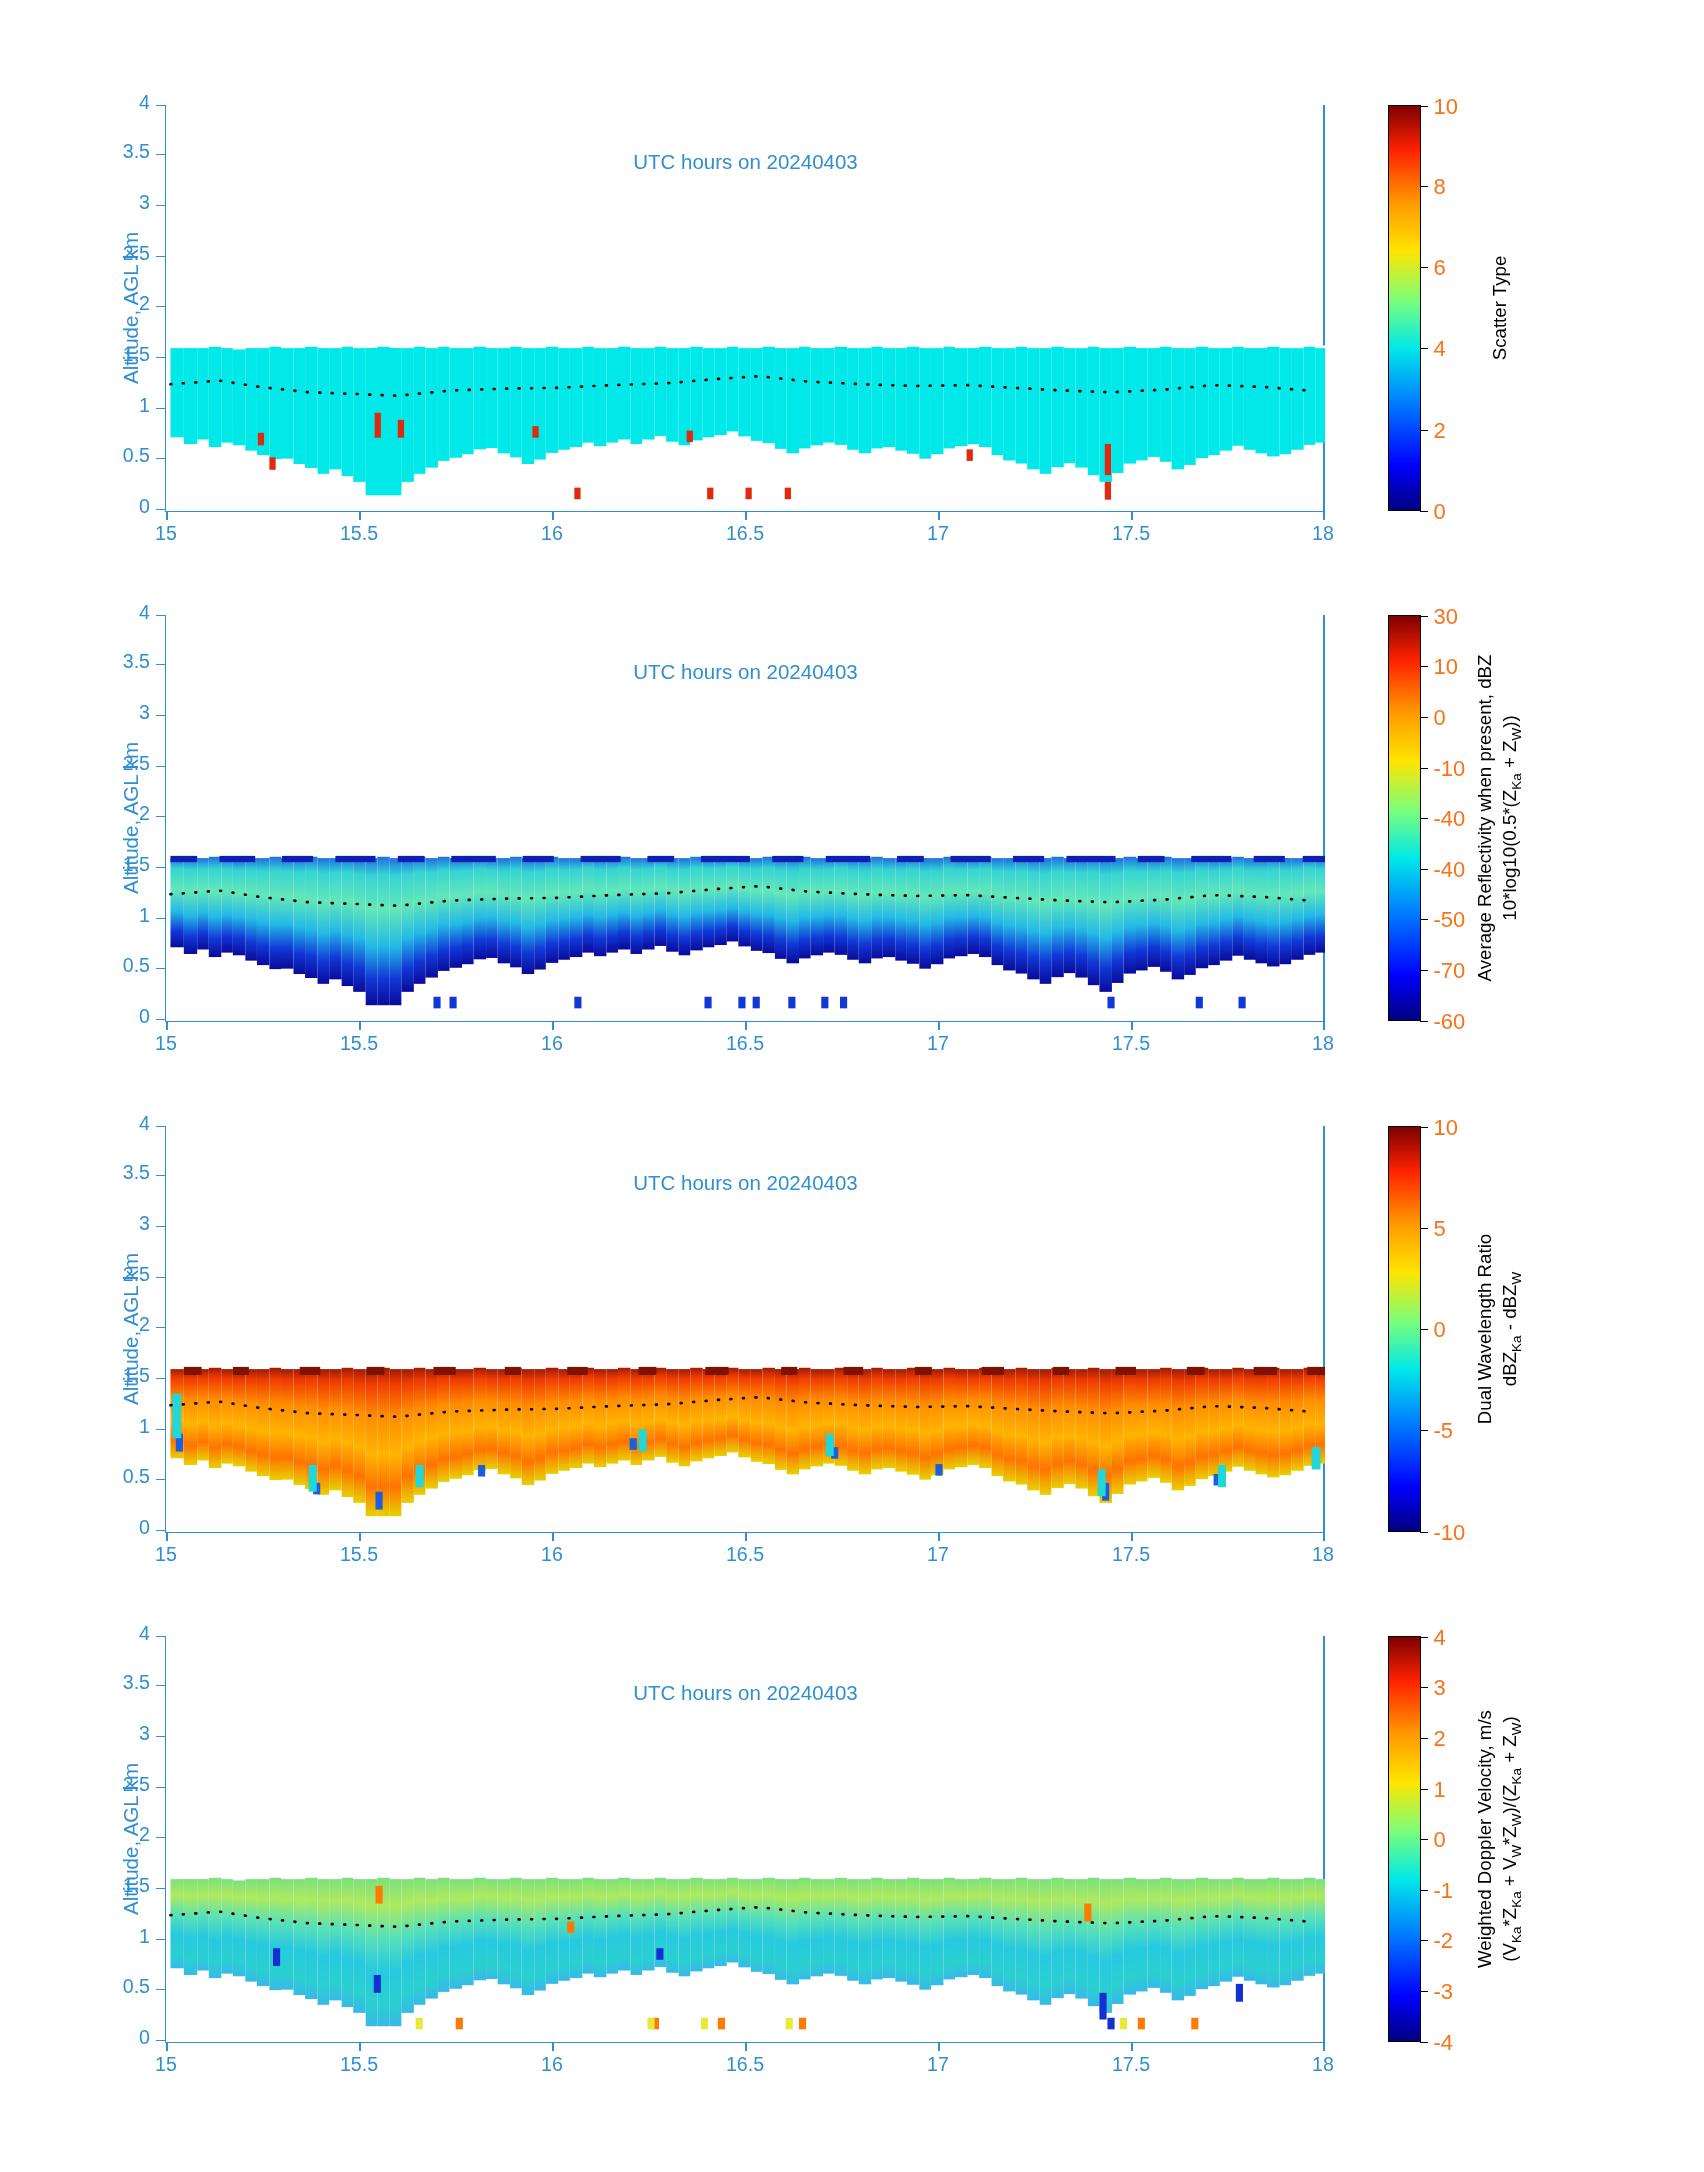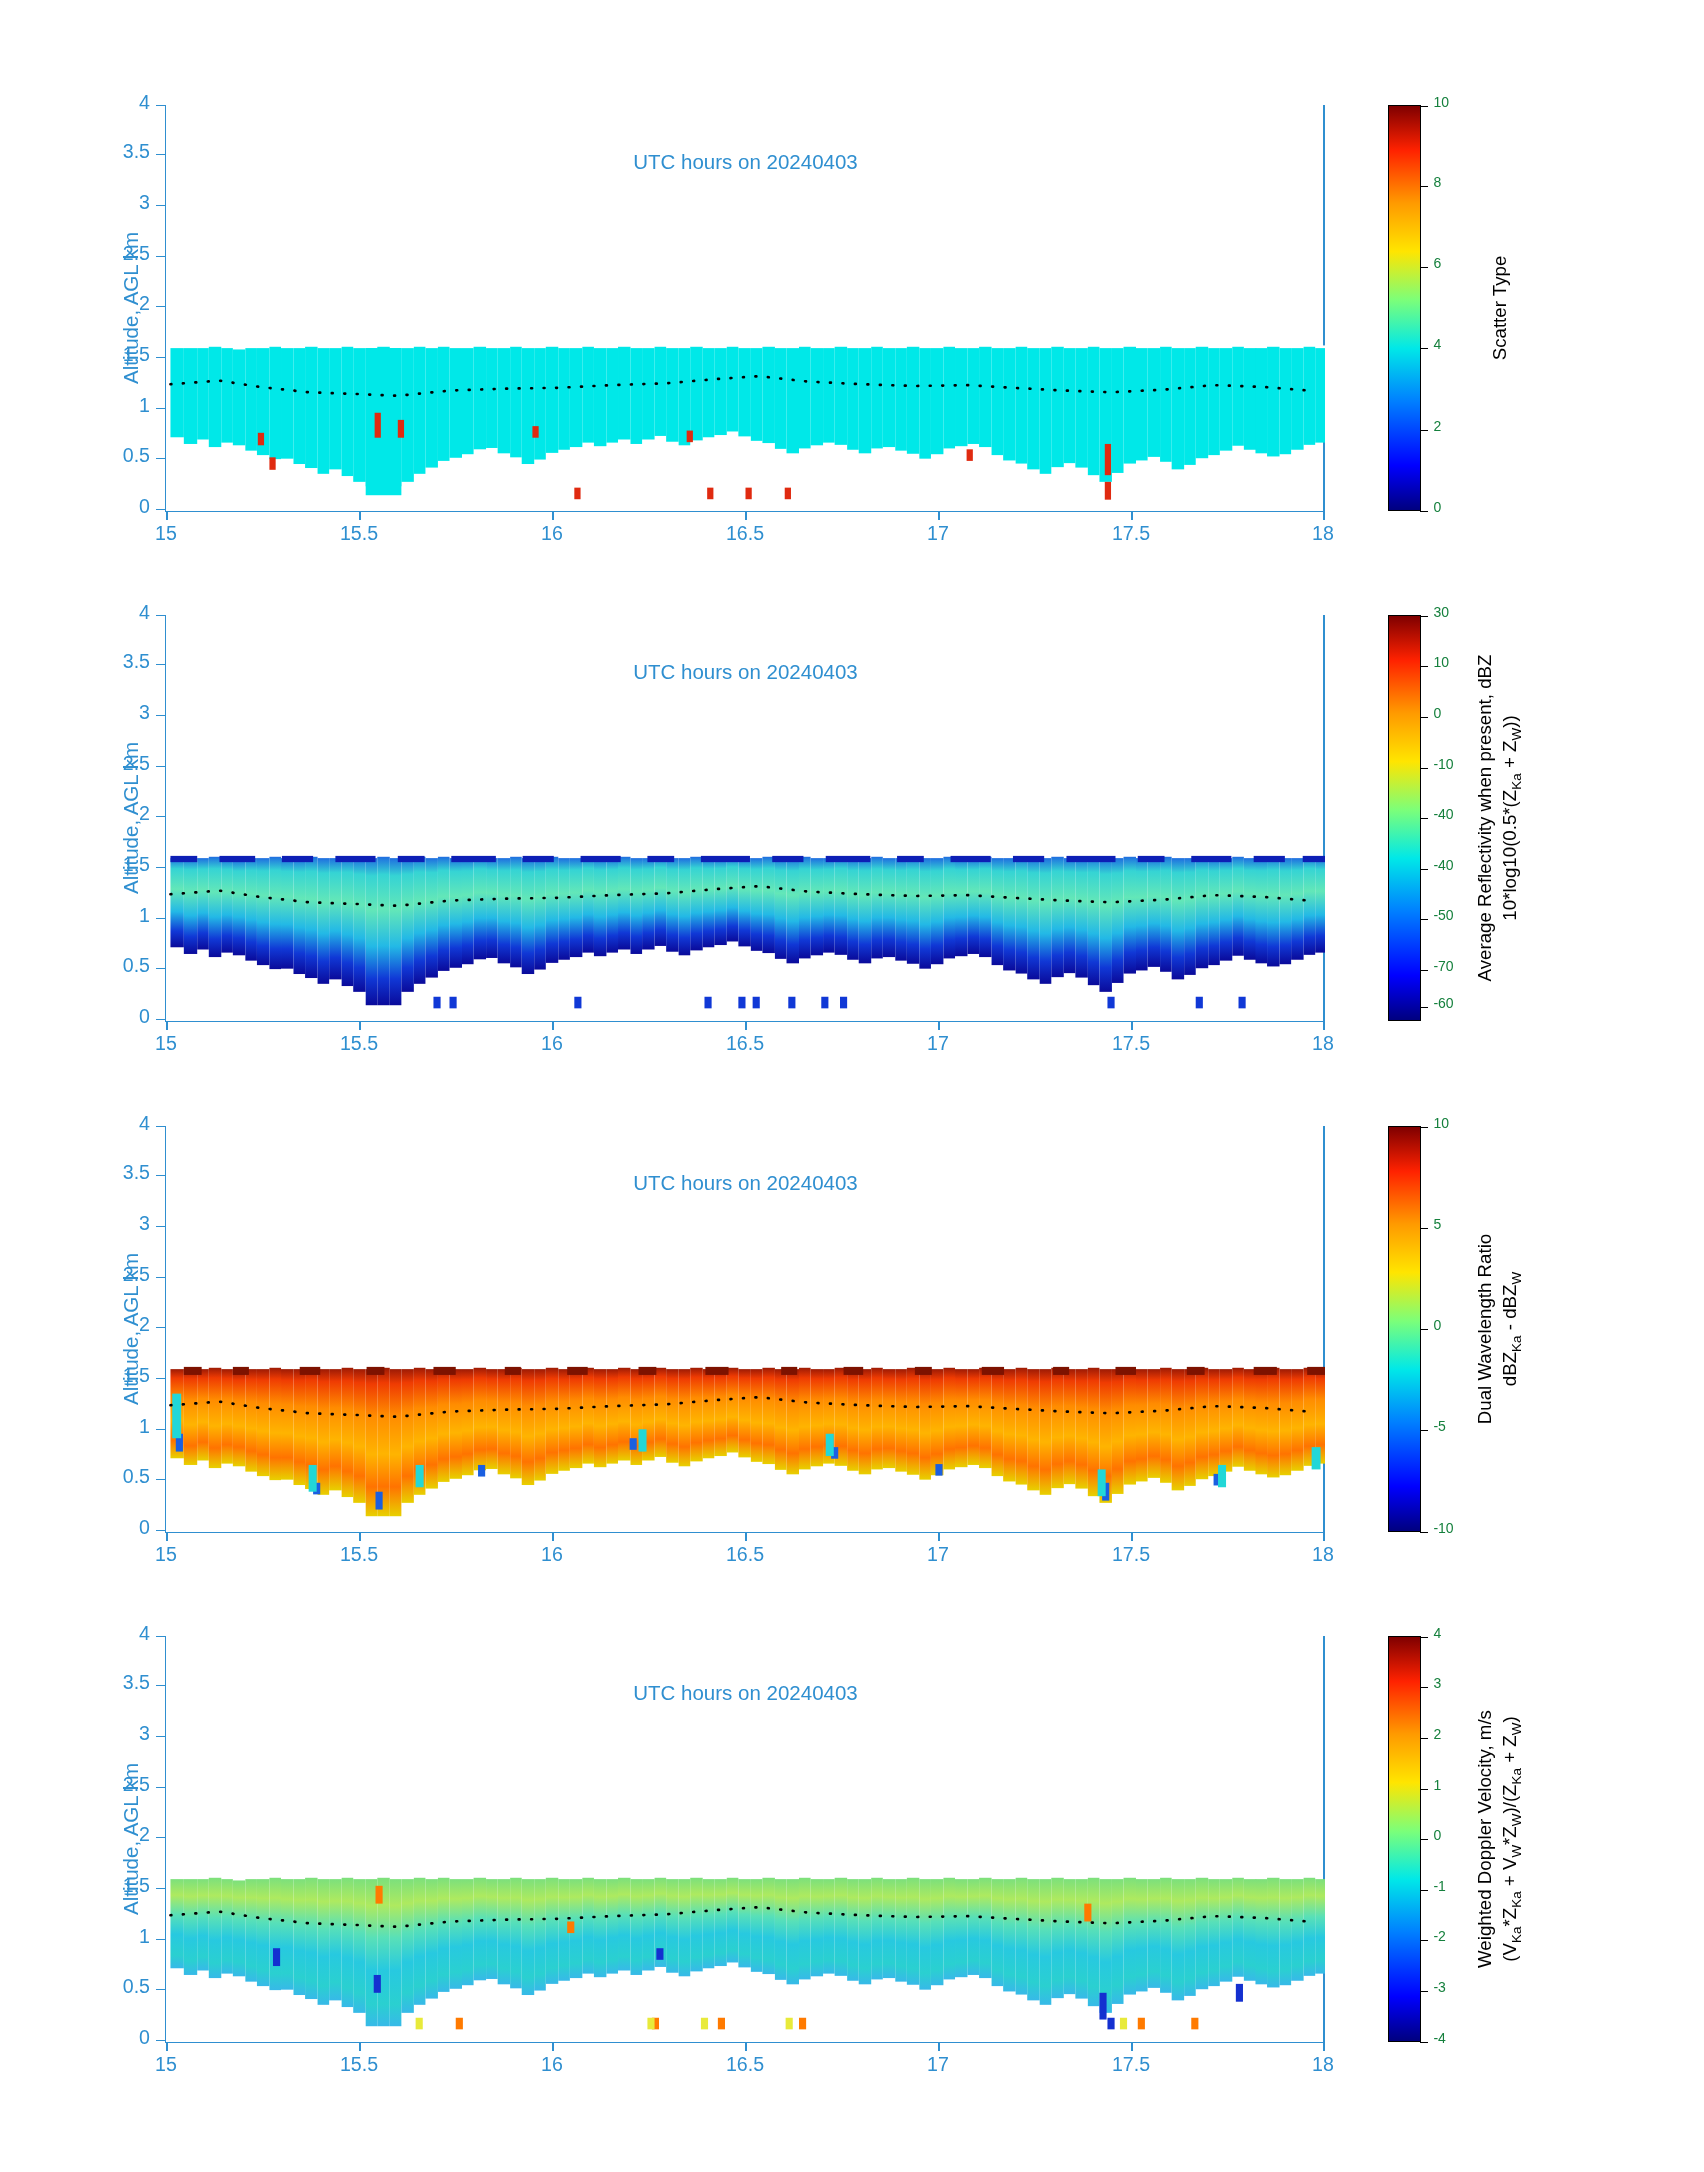--- a/index.html
+++ b/index.html
@@ -126,22 +126,22 @@
     position: absolute;
     left: 0;
     width: 8px;
     height: 1.3px;
     background: #000;
   }
   .cbtick-label {
     position: absolute;
     left: 13.4px;
     top: -11.6px;
-    font-size: 14px;
-    color: #15803d;
+    font-size: 22px;
+    color: #f97316;
     white-space: nowrap;
   }
   .cbar-title {
     position: absolute;
     left: 100%;
     margin-left: 67px;
     top: 50%;
     font-size: 18.7px;
     color: #000;
     white-space: nowrap;
@@ -585,21 +585,21 @@
       <div class="xtick" style="left:1157px;">
           <span class="xtick-label">18</span>
         </div>
 
       <div class="ylabel">Altitude, AGL km</div>
       <div class="xlabel">UTC hours on 20240403</div>
     </div>
 
     <div class="cbar" style="left:1388px;background:linear-gradient(to top,#00007f 0%,#0000ff 11%,#0080ff 27%,#00e8e8 40%,#7cff79 52%,#ffe500 64%,#ff9a00 76%,#ff2200 89%,#7f0000 100%);">
       <div class="cbar-ticks">
-        <div class="cbtick" style="top:391px;">
+        <div class="cbtick" style="top:405px;">
             <span class="cbtick-label">-60</span>
           </div>
         <div class="cbtick" style="top:354px;">
             <span class="cbtick-label">-70</span>
           </div>
         <div class="cbtick" style="top:303px;">
             <span class="cbtick-label">-50</span>
           </div>
         <div class="cbtick" style="top:253px;">
             <span class="cbtick-label">-40</span>

